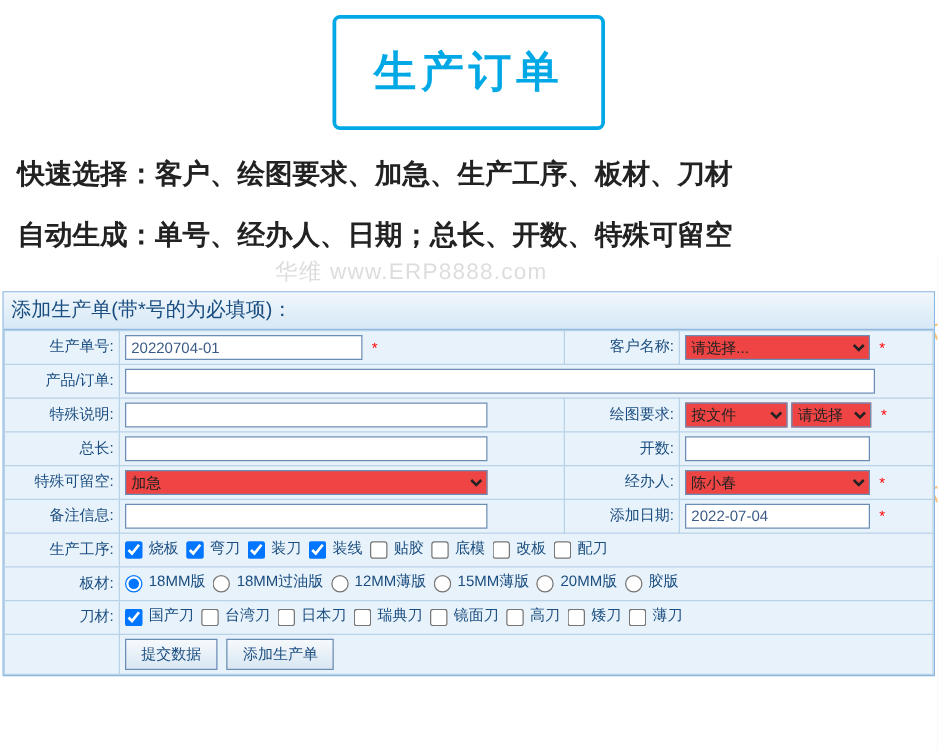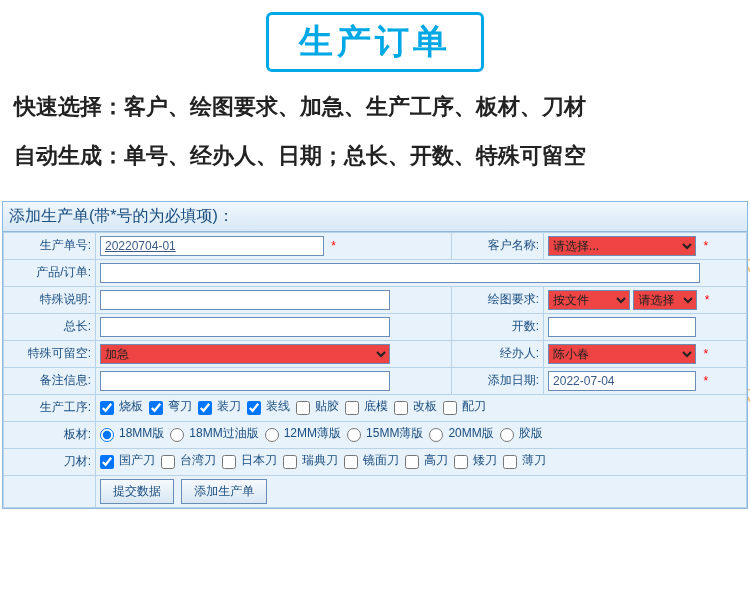--- a/index.html
+++ b/index.html
@@ -11,21 +11,21 @@
       position: relative;
     }
     .title-wrap {
       text-align: center;
       padding: 12px 0 10px;
     }
     .title-box {
       display: inline-block;
       border: 3px solid #00a8e6;
       border-radius: 6px;
-      padding: 4px 30px;
+      padding: 20px 30px;
       color: #00a8e6;
       font-size: 34px;
       font-weight: bold;
       letter-spacing: 4px;
     }
     .desc {
       font-size: 22px;
       color: #222;
       padding: 6px 14px;
       line-height: 1.7;
@@ -85,21 +85,21 @@
       background: #fff;
       color: #3a5a85;
     }
     select {
       height: 20px;
       border: 1px solid #6a8db5;
       font-size: 12px;
       background: #ef4444;
       color: #222;
     }
-    .w200 { width: 224px; text-decoration: underline; }
+    .w200 { width: 190px; }
     .w300 { width: 290px; }
     .wfull { width: 600px; }
     .w150 { width: 148px; }
     .sel-main { width: 148px; }
     .sel-sm { width: 64px; }
     .chk-row label {
       margin-right: 6px;
       display: inline-flex;
       align-items: flex-end;
       gap: 3px;

